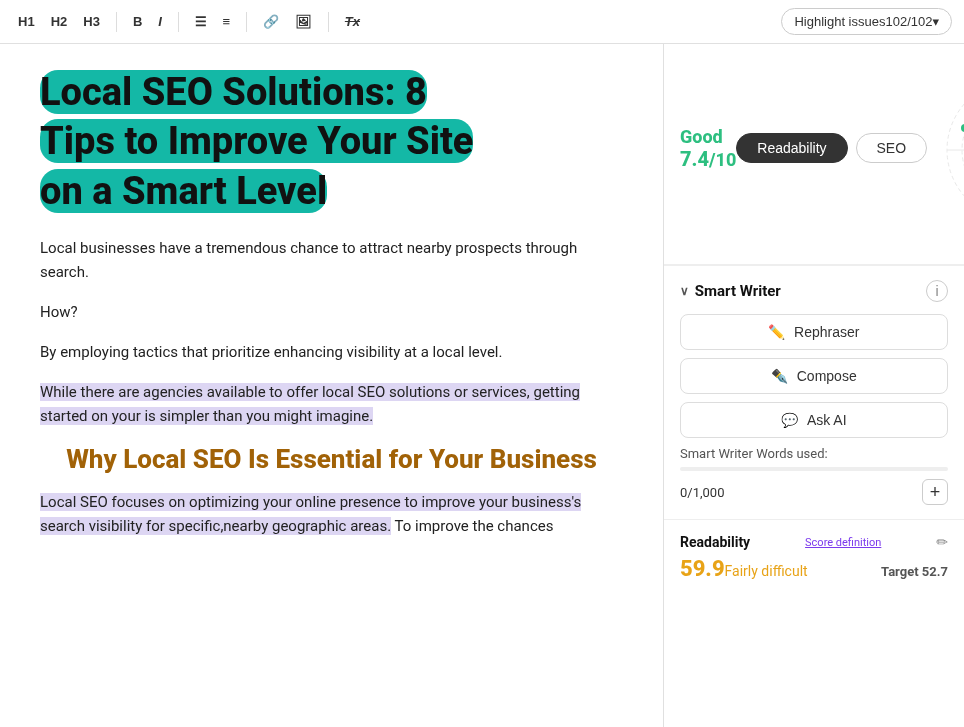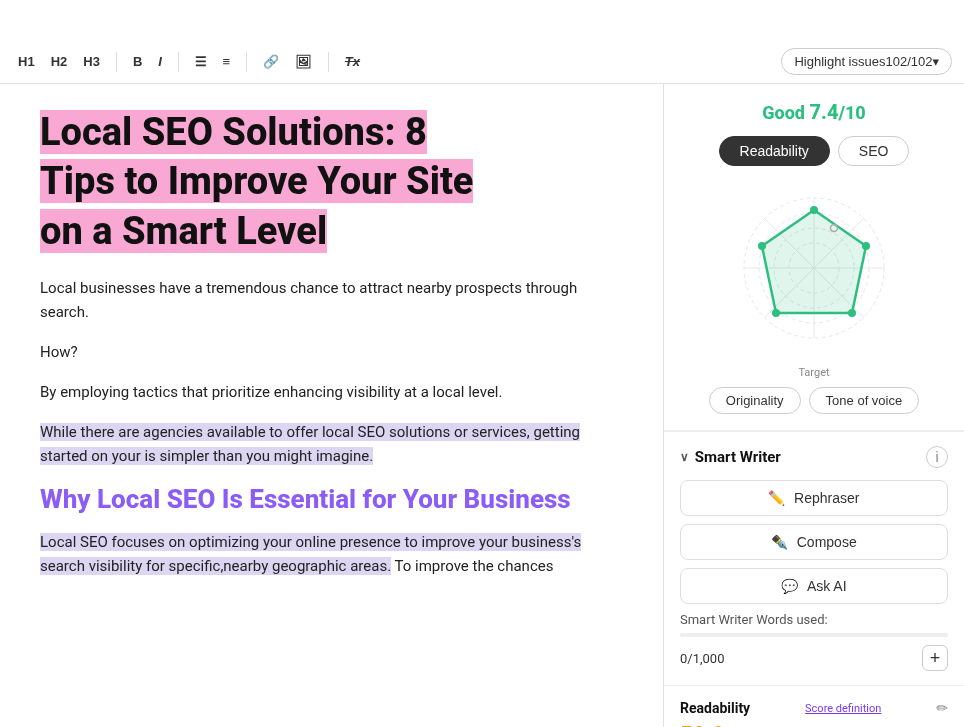--- a/index.html
+++ b/index.html
@@ -16,21 +16,20 @@
     
     .toolbar {
       display: flex;
       align-items: center;
       padding: 6px 12px;
       border-bottom: 1px solid #e0e0e0;
       gap: 6px;
       height: 44px;
       background: #fff;
       flex-shrink: 0;
-      margin-top: 40px;
     }
     .toolbar-group {
       display: flex;
       align-items: center;
       gap: 4px;
     }
     .toolbar-btn {
       background: none;
       border: none;
       cursor: pointer;
@@ -71,22 +70,23 @@
 
     
     .editor {
       flex: 1;
       padding: 24px 40px;
       overflow-y: auto;
       border-right: 1px solid #e0e0e0;
     }
 
     .title-highlight {
-      background-color: #f9a8d4;
+      background-color: #14b8a6;
       line-height: 1.3;
+      border-radius: 18px;
     }
 
     .article-title-block {
       font-size: 38px;
       font-weight: 800;
       line-height: 1.3;
       color: #111;
       margin-bottom: 20px;
     }
 
@@ -98,39 +98,39 @@
     }
 
     .highlighted-text {
       background-color: #ddd6f3;
       color: #222;
     }
 
     .section-heading {
       font-size: 26px;
       font-weight: 800;
-      color: #8b5cf6;
+      color: #a16207;
       margin-top: 8px;
       margin-bottom: 16px;
+      text-align: center;
     }
 
     
     .sidebar {
       width: 300px;
       flex-shrink: 0;
       overflow-y: auto;
       background: #fff;
       display: flex;
       flex-direction: column;
     }
 
     .sidebar-top {
       padding: 16px;
       display: flex;
-      flex-direction: column;
       align-items: center;
       border-bottom: 1px solid #eee;
     }
 
     .score-label {
       font-size: 18px;
       font-weight: 600;
       color: #333;
       margin-bottom: 12px;
     }

